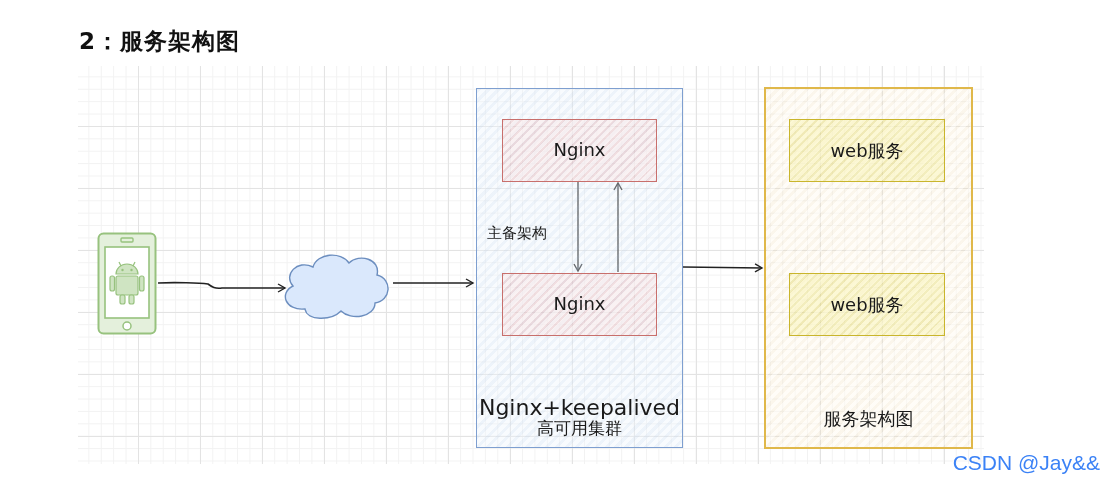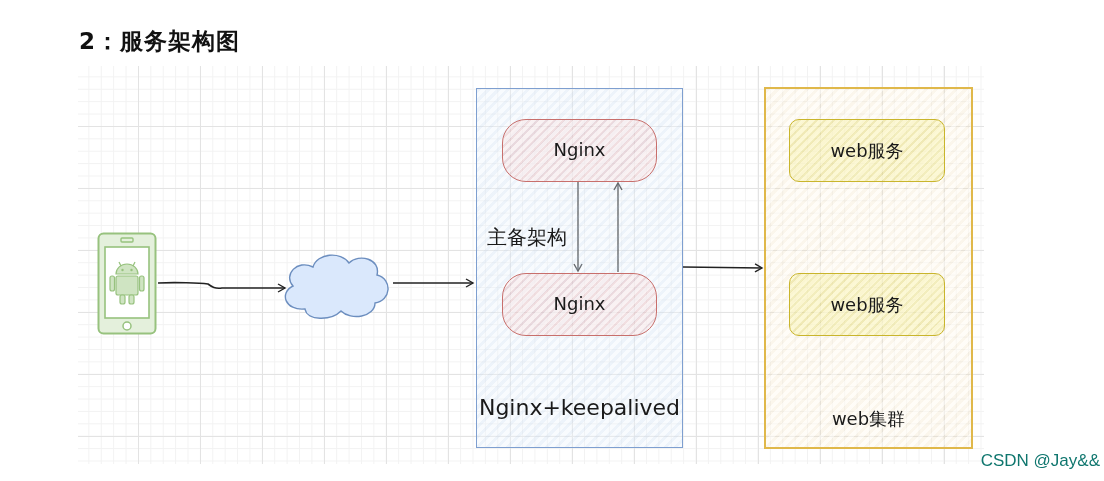--- a/index.html
+++ b/index.html
@@ -10,25 +10,25 @@
     background-image:
       linear-gradient(#e3e3e3 1px, transparent 1px),
       linear-gradient(90deg, #e3e3e3 1px, transparent 1px),
       linear-gradient(#f2f2f2 1px, transparent 1px),
       linear-gradient(90deg, #f2f2f2 1px, transparent 1px);
     background-size:62px 62px, 62px 62px, 12.4px 12.4px, 12.4px 12.4px;
     background-position:-2px -2px,-2px -2px,-2px -2px,-2px -2px;
   }
   .abs { position:absolute; }
   .hatch-blue { background: repeating-linear-gradient(135deg, rgba(160,190,225,0.12) 0 3px, rgba(255,255,255,0) 3px 7px), rgba(235,243,252,0.35); }
-  .hatch-red { background: repeating-linear-gradient(135deg, rgba(224,150,150,0.28) 0 2px, rgba(250,235,235,0.6) 2px 6px); border-radius: 24px; }
+  .hatch-red { background: repeating-linear-gradient(135deg, rgba(224,150,150,0.28) 0 2px, rgba(250,235,235,0.6) 2px 6px); }
   .hatch-orange { background: repeating-linear-gradient(135deg, rgba(240,220,180,0.25) 0 3px, rgba(255,250,240,0.5) 3px 7px); }
-  .hatch-yellow { background: repeating-linear-gradient(135deg, rgba(220,210,80,0.35) 0 2px, rgba(250,245,190,0.6) 2px 6px); border-radius: 10px; }
+  .hatch-yellow { background: repeating-linear-gradient(135deg, rgba(220,210,80,0.35) 0 2px, rgba(250,245,190,0.6) 2px 6px); }
   .lbl { position:absolute; color:#1a1a1a; font-size:18px; text-align:center; white-space:nowrap; }
-  .watermark { position:absolute; right:4px; top:451px; font-family:"Liberation Sans", sans-serif; font-size:17px; color:#0f766e; }
+  .watermark { position:absolute; right:4px; top:451px; font-family:"Liberation Sans", sans-serif; font-size:21px; color:#3b82f6; }
 </style>
 </head>
 <body>
 
 <div class="heading">2：服务架构图</div>
 
 <div class="canvas"></div>
 
 <svg class="abs" style="left:0;top:0;" width="1104" height="481">
   <defs>
@@ -65,34 +65,35 @@
 </div>
 
 <div class="abs" style="left:277px;top:249px;width:117px;height:72px;">
   <svg width="117" height="72">
     <path d="M28,60 C8,62 2,44 16,37 C6,26 20,10 36,18 C40,4 64,2 72,14 C82,4 104,10 100,26 C116,30 114,52 98,54 C98,68 74,72 64,62 C54,72 30,72 28,60 Z" fill="#dae8fc" stroke="#6c8ebf" stroke-width="1.4"></path>
   </svg>
 </div>
 
 <div class="abs hatch-blue" style="left:476px;top:88px;width:205px;height:358px;border:1.5px solid #7e9fd0;">
   <div class="lbl" style="left:0;top:306px;width:205px;font-size:22px;">Nginx+keepalived</div>
+  <div class="lbl" style="left:0;top:328px;width:205px;font-size:17px;">高可用集群</div>
 </div>
 
 <div class="abs hatch-red" style="left:502px;top:119px;width:153px;height:61px;border:1.5px solid #c86f6c;">
   <div class="lbl" style="left:0;top:19px;width:153px;">Nginx</div>
 </div>
 
 <div class="abs hatch-red" style="left:502px;top:273px;width:153px;height:61px;border:1.5px solid #c86f6c;">
   <div class="lbl" style="left:0;top:19px;width:153px;">Nginx</div>
 </div>
 
-<div class="lbl" style="left:487px;top:224px;font-size:20px;">主备架构</div>
+<div class="lbl" style="left:487px;top:224px;font-size:15px;">主备架构</div>
 
 <div class="abs hatch-orange" style="left:764px;top:87px;width:205px;height:358px;border:2px solid #e0b84a;">
-  <div class="lbl" style="left:0;top:318px;width:205px;">web集群</div>
+  <div class="lbl" style="left:0;top:318px;width:205px;">服务架构图</div>
 </div>
 
 <div class="abs hatch-yellow" style="left:789px;top:119px;width:154px;height:61px;border:1.5px solid #c9b52c;">
   <div class="lbl" style="left:0;top:19px;width:154px;">web服务</div>
 </div>
 
 <div class="abs hatch-yellow" style="left:789px;top:273px;width:154px;height:61px;border:1.5px solid #c9b52c;">
   <div class="lbl" style="left:0;top:19px;width:154px;">web服务</div>
 </div>
 

